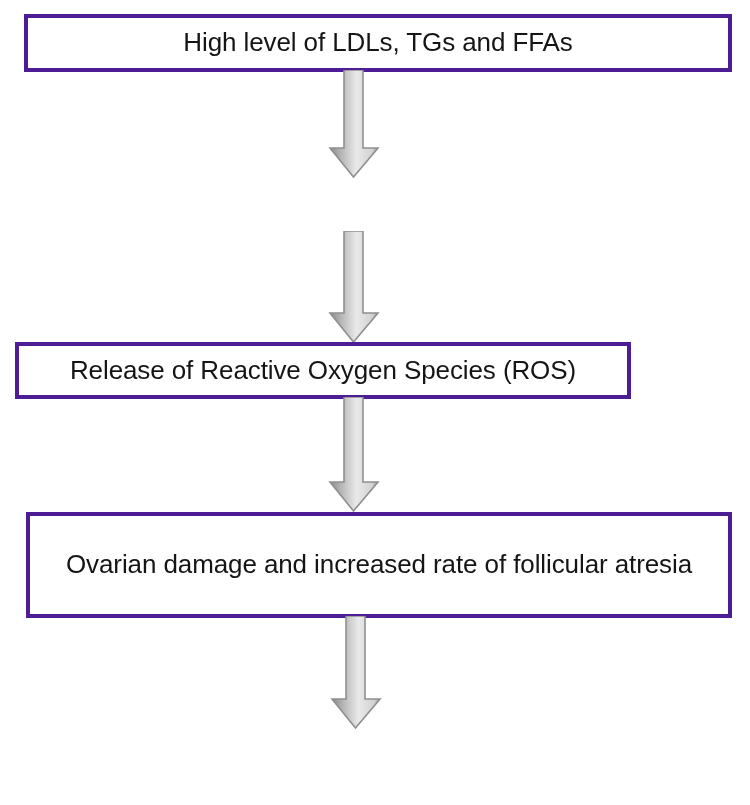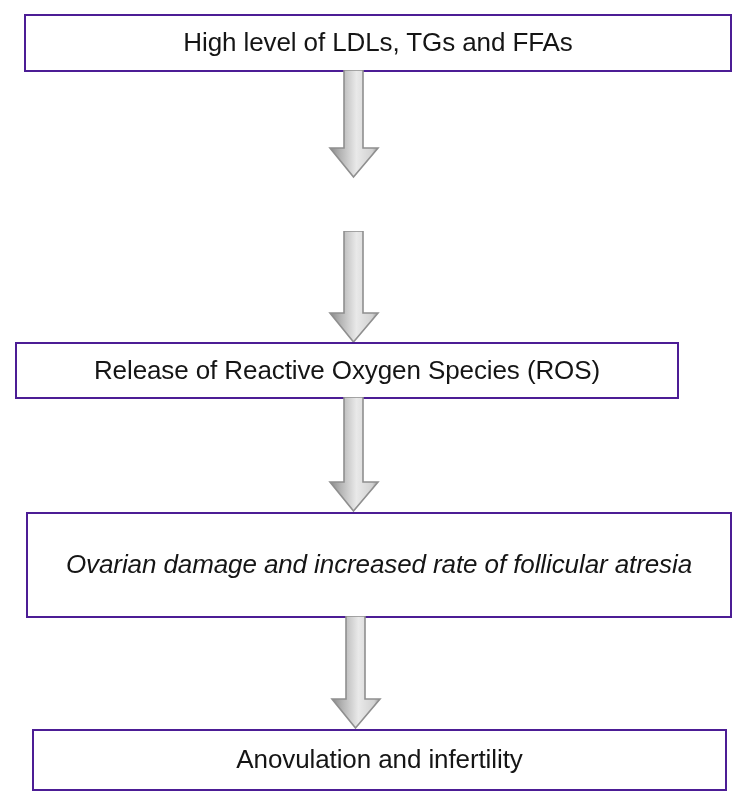--- a/index.html
+++ b/index.html
@@ -20,21 +20,21 @@
     position: absolute;
     left: 0; top: 0;
     width: 750px;
     height: 805px;
   }
 
   .node {
     position: absolute;
     box-sizing: border-box;
     background: #ffffff;
-    border: 2px solid #4c1d95;
+    border: 4px solid #4c1d95;
     display: flex;
     align-items: center;
     justify-content: center;
     text-align: center;
   }
 
   .node-label {
     display: block;
     width: 100%;
     color: #151515;
@@ -42,22 +42,22 @@
     line-height: 1.30;
     letter-spacing: -0.1px;
     font-weight: 400;
     padding: 0 6px;
     box-sizing: border-box;
   }
 
   
   #node-0 { left: 24px;  top: 14px;  width: 708px; height: 58px; }
   #node-1 { left: 25px;  top: 177px; width: 707px; height: 56px; }
-  #node-2 { left: 15px;  top: 342px; width: 664px; height: 57px; text-align: center; }
-  #node-3 { left: 26px;  top: 512px; width: 706px; height: 106px; font-style: italic; }
+  #node-2 { left: 15px;  top: 342px; width: 616px; height: 57px; text-align: center; }
+  #node-3 { left: 26px;  top: 512px; width: 706px; height: 106px; }
   #node-4 { left: 32px;  top: 729px; width: 695px; height: 62px; }
 
   .connector {
     position: absolute;
     left: 0;
     width: 750px;
   }
 
   #conn-0 { top: 70px;  height: 110px; }
   #conn-1 { top: 231px; height: 114px; }
@@ -137,17 +137,14 @@
           <stop offset="22%" stop-color="#b4b4b4"></stop>
           <stop offset="55%" stop-color="#e9e9e9"></stop>
           <stop offset="88%" stop-color="#d2d2d2"></stop>
           <stop offset="100%" stop-color="#9a9a9a"></stop>
         </linearGradient>
       </defs>
       <polygon points="346,0 365,0 365,83 380,83 355.5,112 332,83 346,83" fill="url(#agrad3)" stroke="#8f8f8f" stroke-width="1.6" stroke-linejoin="miter"></polygon>
     </svg>
   </div>
 
-  <div class="node" id="node-4">
-    <span class="node-label">Anovulation and infertility</span>
-  </div>
 
 </div>
 
 </body></html>

